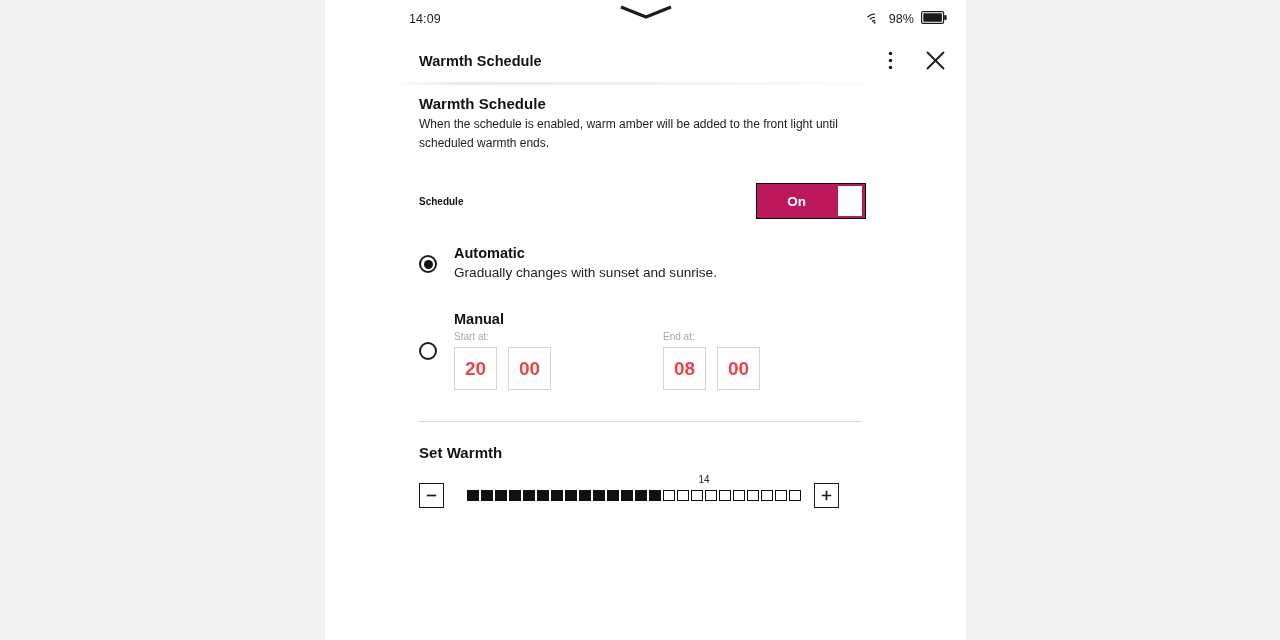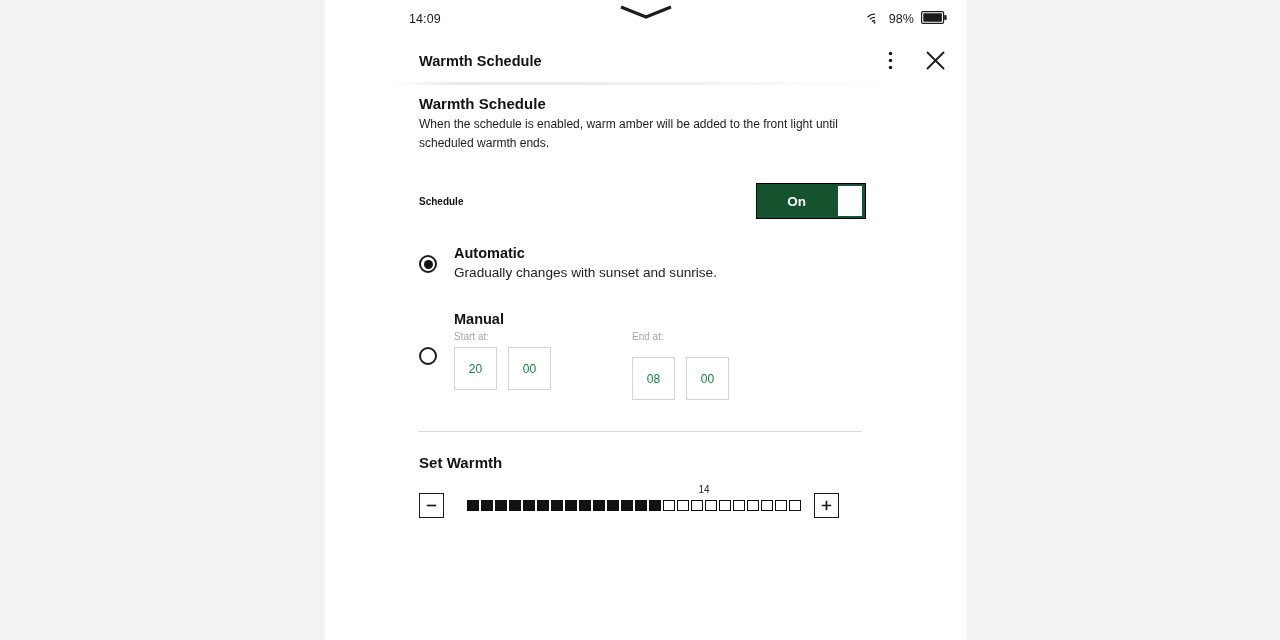--- a/index.html
+++ b/index.html
@@ -148,21 +148,21 @@
 
   #schedule-label {
     font-size: 10px;
     font-weight: bold;
     color: #131313;
   }
 
   #schedule-toggle {
     width: 110px;
     height: 36px;
-    background: #14532d;
+    background: #be185d;
     border: 1px solid #000;
     display: flex;
     align-items: center;
     cursor: pointer;
     position: relative;
   }
 
   #toggle-state-label {
     flex: 1;
     text-align: center;
@@ -226,41 +226,42 @@
   #manual-row { margin-top: 28px; }
 
   
   #time-pickers {
     display: flex;
     margin-top: 3px;
     gap: 0;
   }
 
   .time-group { display: flex; flex-direction: column; }
-  #end-group { margin-left: 81px; gap: 10px; }
+  #end-group { margin-left: 112px; }
 
   .time-group-label {
     font-size: 10px;
     color: #a8a8a8;
     margin-bottom: 5px;
   }
 
   .time-boxes { display: flex; gap: 11px; }
 
   .time-box {
     width: 43px;
     height: 43px;
     border: 1px solid #d4d4d4;
     display: flex;
     align-items: center;
     justify-content: center;
-    font-size: 12px;
-    color: #15803d;
+    font-size: 19px;
+    color: #ef4444;
     background: #fff;
     cursor: pointer;
+    font-weight: bold;
   }
 
   
   #warmth-divider {
     height: 1px;
     background: #d6d6d6;
     margin-top: 31px;
     width: 442px;
   }
 

